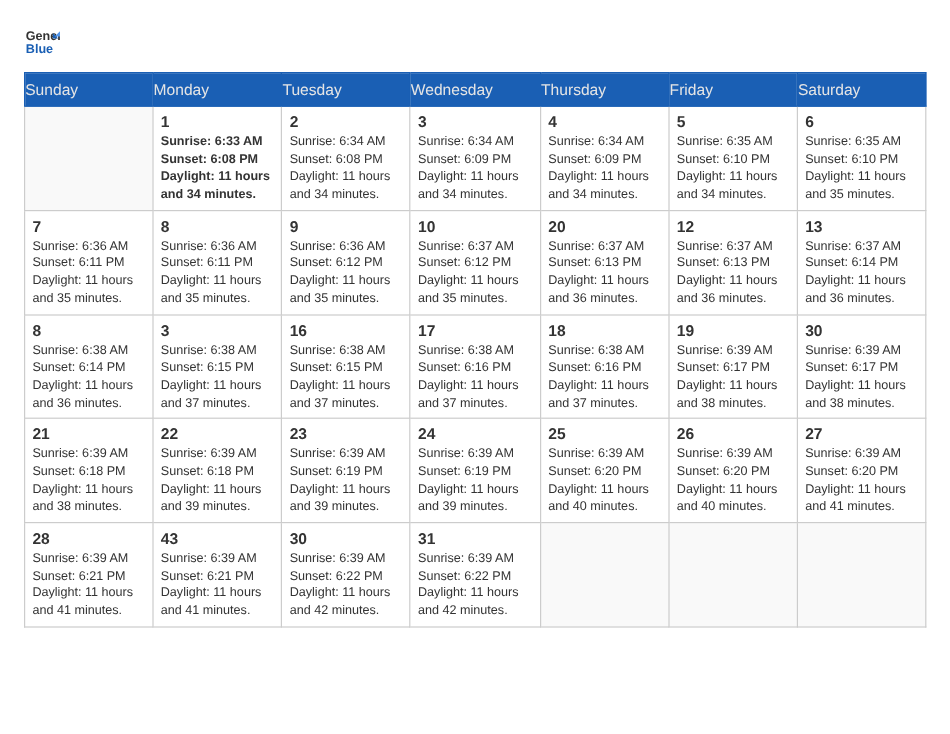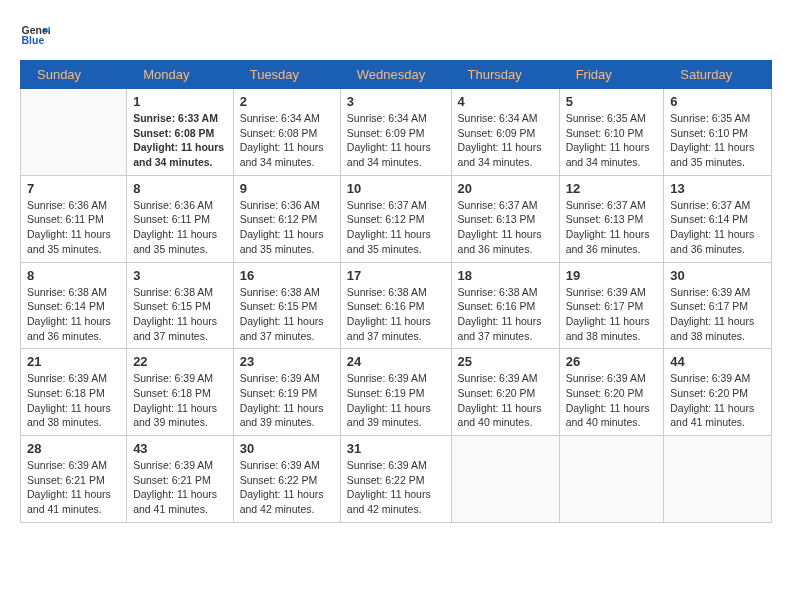--- a/index.html
+++ b/index.html
@@ -37,23 +37,23 @@
       font-size: 16px;
       color: #555;
     }
     table {
       width: 100%;
       border-collapse: collapse;
       font-size: 11px;
     }
     thead tr th {
       background-color: #1a5fb4;
-      color: #fdba74;
+      color: #e5e5e5;
       text-align: left;
-      padding: 6px 16px;
+      padding: 6px 0;
       font-size: 13px;
       font-weight: normal;
       border: 1px solid #1a5fb4;
     }
     tbody tr td {
       border: 1px solid #ccc;
       padding: 5px 6px;
       vertical-align: top;
       width: 113px;
       min-height: 80px;
@@ -292,21 +292,21 @@
 and 40 minutes.</div>
         </td>
         <td>
           <span class="day-num">26</span>
           <div class="day-info" style="white-space: pre-wrap;">Sunrise: 6:39 AM
 Sunset: 6:20 PM
 Daylight: 11 hours
 and 40 minutes.</div>
         </td>
         <td>
-          <span class="day-num">44</span>
+          <span class="day-num">27</span>
           <div class="day-info" style="white-space: pre-wrap;">Sunrise: 6:39 AM
 Sunset: 6:20 PM
 Daylight: 11 hours
 and 41 minutes.</div>
         </td>
       </tr>
       <tr>
         <td>
           <span class="day-num">28</span>
           <div class="day-info" style="white-space: pre-wrap;">Sunrise: 6:39 AM

